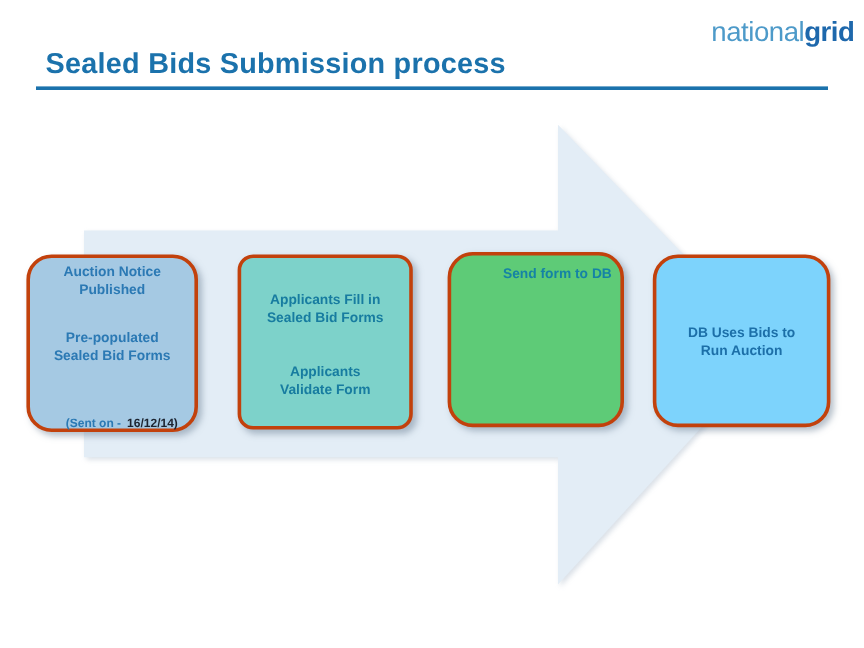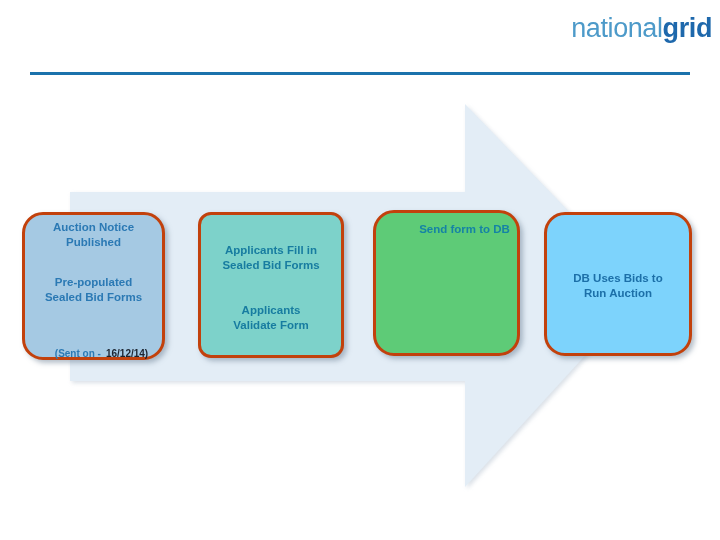--- a/index.html
+++ b/index.html
@@ -7,21 +7,21 @@
     position:relative;
     width:720px;height:540px;
     background:#ffffff;
     overflow:hidden;
     font-family:"Liberation Sans", sans-serif;
   }
   
   .logo{
     position:absolute;
     top:13px;right:8px;
-    font-size:27px;
+    font-size:23px;
     letter-spacing:-0.4px;
     white-space:nowrap;
   }
   .logo .part1{font-weight:400;}
   .logo .part2{font-weight:700;}
   
   .page-title{
     position:absolute;
     left:38px;top:40px;
     font-size:24px;
@@ -81,20 +81,21 @@
 <div class="slide">
 
   <svg class="arrow-svg" viewBox="0 0 720 540" xmlns="http://www.w3.org/2000/svg">
     <polygon points="70,192 465,192 465,104 645,290 465,487 465,381 70,381" fill="#E3EDF6"></polygon>
   </svg>
 
   <div class="logo">
     <span class="part1" style="color: rgb(77, 154, 201);">national</span><span class="part2" style="color: rgb(30, 104, 172);">grid</span>
   </div>
 
+  <div class="page-title" style="color: rgb(27, 114, 172);">Sealed Bids Submission process</div>
   <div class="title-rule" style="background-color: rgb(27, 114, 172);"></div>
 
   <div class="step s1" style="background-color: rgb(165, 201, 227);">
     <div class="txt t" style="color: rgb(43, 121, 180);">Auction Notice
 Published</div>
     <div class="txt b" style="color: rgb(43, 121, 180);">Pre-populated
 Sealed Bid Forms</div>
     <div class="txt n">
       <span style="color: rgb(43, 121, 180); margin-left: 16px;">(Sent on -</span><span class="date" style="color: rgb(28, 36, 48);">16/12/14)</span>
     </div>

